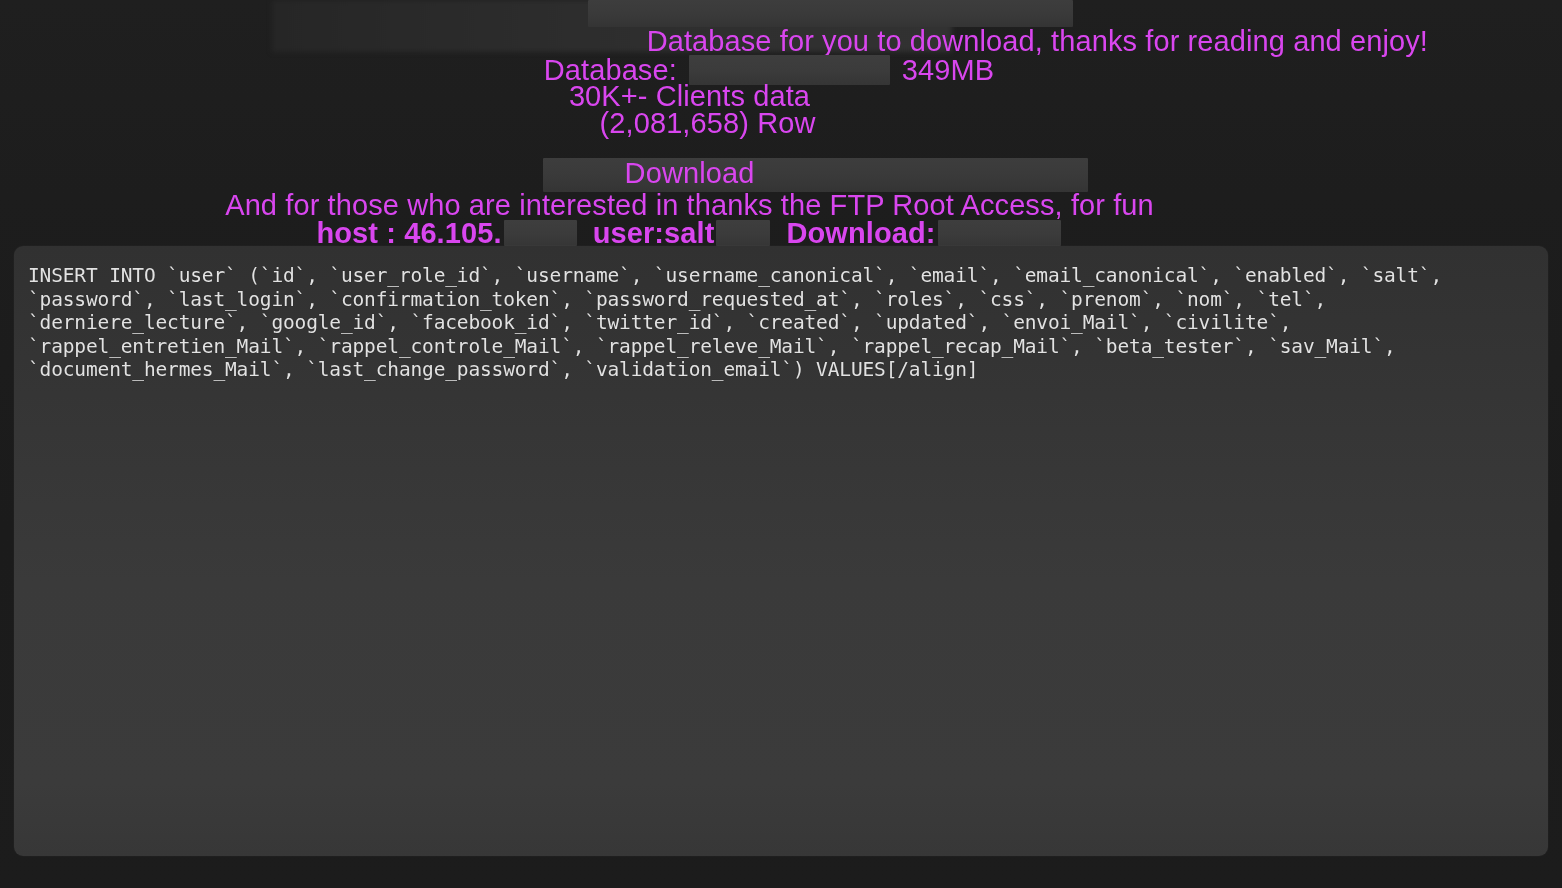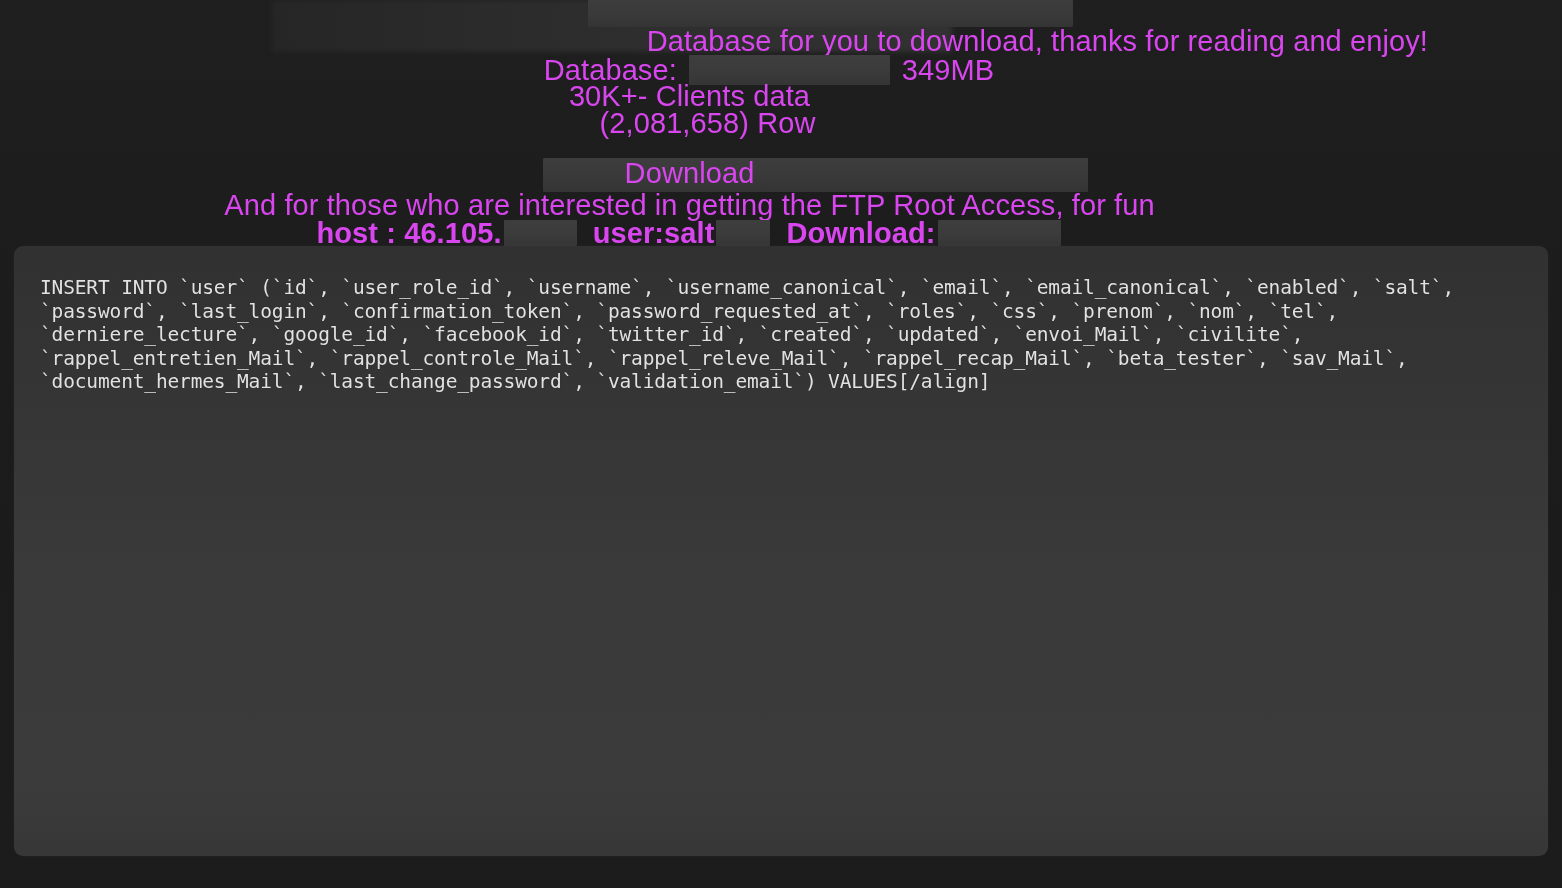--- a/index.html
+++ b/index.html
@@ -106,21 +106,21 @@
     width: 1534px;
     height: 610px;
     box-sizing: border-box;
     background: linear-gradient(180deg, #313131 0%, #333333 12%, #3a3a3a 55%, #3b3b3b 88%, #373737 100%);
     border-radius: 9px;
     padding: 14px 8px 10px 10px;
     overflow: hidden;
     box-shadow: 0 0 0 1px rgba(255,255,255,0.015);
   }
   .code {
-    margin: 16px;
+    margin: 4px;
     font-family: "DejaVu Sans Mono", "Liberation Mono", monospace;
     font-size: 19.5px;
     line-height: 23.6px;
     color: #e2e2e2;
     white-space: pre;
     letter-spacing: -0.15px;
     text-shadow: 0 0 1px rgba(0,0,0,0.35);
   }
 </style>
 </head>
@@ -147,21 +147,21 @@
         <span>349MB</span>
       </span>
     </div>
 
     <div class="line center l-clients">30K+- Clients data</div>
 
     <div class="line center l-rows">(2,081,658) Row</div>
 
     <div class="line center l-download">Download</div>
 
-    <div class="line center l-ftp">And for those who are interested in getting the FTP Root Access, for fun</div>
+    <div class="line center l-ftp">And for those who are interested in thanks the FTP Root Access, for fun</div>
 
     <div class="line center l-host">
       <span class="host-row">
         <span>host : 46.105.</span>
         <span class="inline-redact ir-host"></span>
         <span class="gap-md"></span>
         <span>user:salt</span>
         <span class="inline-redact ir-user"></span>
         <span class="gap-md"></span>
         <span>Download:</span>

